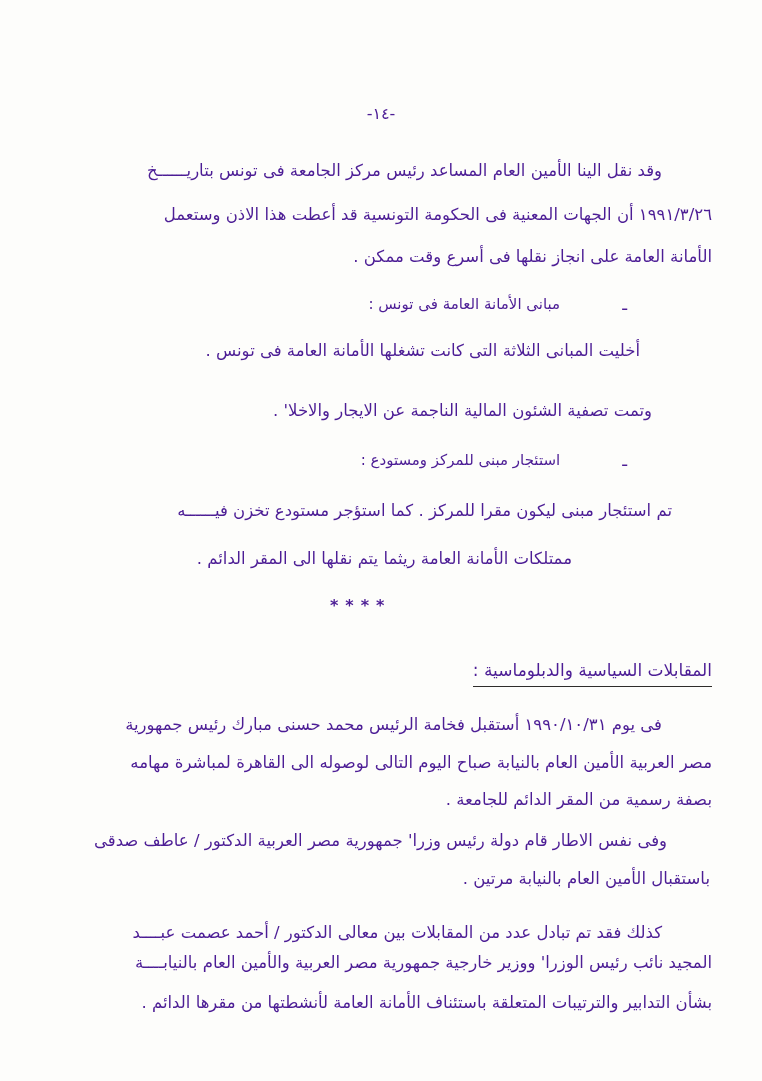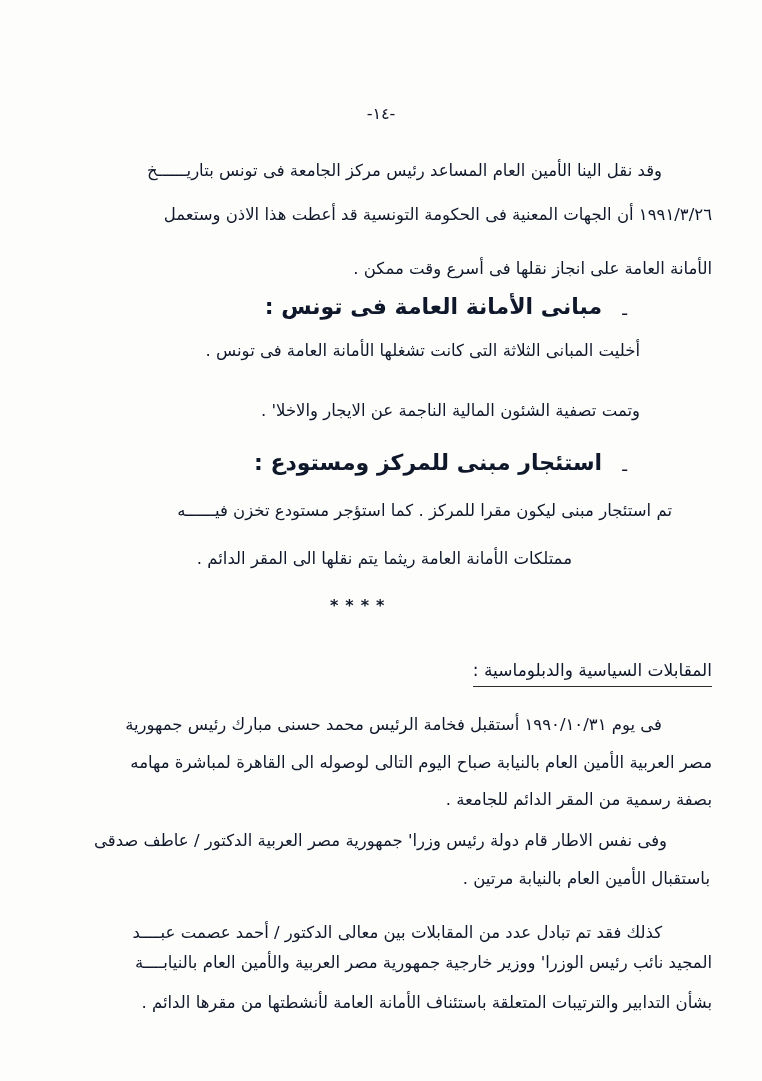--- a/index.html
+++ b/index.html
@@ -2,21 +2,21 @@
 <html lang="ar"><head>
 <meta charset="utf-8">
 <style>
   html,body{margin:0;padding:0;background:#e8e8e8;}
   .page{
     position:relative;
     width:762px;height:1081px;
     margin:0 auto;
     background:#fdfdfb;
     font-family:"DejaVu Sans", sans-serif;
-    color:#0f172a;
+    color:#4c1d95;
     direction:rtl;
     overflow:hidden;
     box-sizing:border-box;
   }
   .line{
     position:absolute;
     white-space:nowrap;
     font-size:16.5px;
     line-height:26px;
     letter-spacing:0.2px;
@@ -31,23 +31,22 @@
     letter-spacing:2px;
   }
   .bullet-row{position:absolute;white-space:nowrap;}
   .bullet-row .dash{
     display:inline-block;
     font-size:16.5px;
     vertical-align:middle;
   }
   .bullet-row .bullet-label{
     display:inline-block;
-    margin-right:20px;
-    font-size:22px;
-    font-weight:bold;
+    margin-right:62px;
+    font-size:15px;
   }
   .separator{
     position:absolute;
     direction:ltr;
     font-size:16px;
     font-weight:bold;
     letter-spacing:7px;
   }
   .section-heading{
     position:absolute;
@@ -60,28 +59,28 @@
 </style>
 </head>
 <body>
 
 <div class="page">
 
   <div class="pagenum">-١٤-</div>
 
   <div class="line" style="top:158px;right:100px">وقد نقل الينا الأمين العام المساعد رئيس مركز الجامعة فى تونس بتاريــــــخ</div>
   <div class="line" style="top:202px;right:50px">١٩٩١/٣/٢٦ أن الجهات المعنية فى الحكومة التونسية قد أعطت هذا الاذن وستعمل</div>
-  <div class="line" style="top:256px;right:50px">الأمانة العامة على انجاز نقلها فى أسرع وقت ممكن .</div>
+  <div class="line" style="top:244px;right:50px">الأمانة العامة على انجاز نقلها فى أسرع وقت ممكن .</div>
 
   <div class="bullet-row" style="top:294px;right:135px">
     <span class="dash">ـ</span><span class="bullet-label">مبانى الأمانة العامة فى تونس :</span>
   </div>
 
   <div class="line" style="top:338px;right:122px">أخليت المبانى الثلاثة التى كانت تشغلها الأمانة العامة فى تونس .</div>
-  <div class="line" style="top:398px;right:122px">وتمت تصفية الشئون المالية الناجمة عن الايجار والاخلا' .</div>
+  <div class="line" style="top:398px;right:110px">وتمت تصفية الشئون المالية الناجمة عن الايجار والاخلا' .</div>
 
   <div class="bullet-row" style="top:450px;right:135px">
     <span class="dash">ـ</span><span class="bullet-label">استئجار مبنى للمركز ومستودع :</span>
   </div>
 
   <div class="line" style="top:498px;right:90px">تم استئجار مبنى ليكون مقرا للمركز .  كما استؤجر مستودع تخزن فيــــــه</div>
   <div class="line" style="top:546px;right:190px">ممتلكات الأمانة العامة ريثما يتم نقلها الى المقر الدائم .</div>
 
   <div class="separator" style="top:596px;left:330px">****</div>
 

